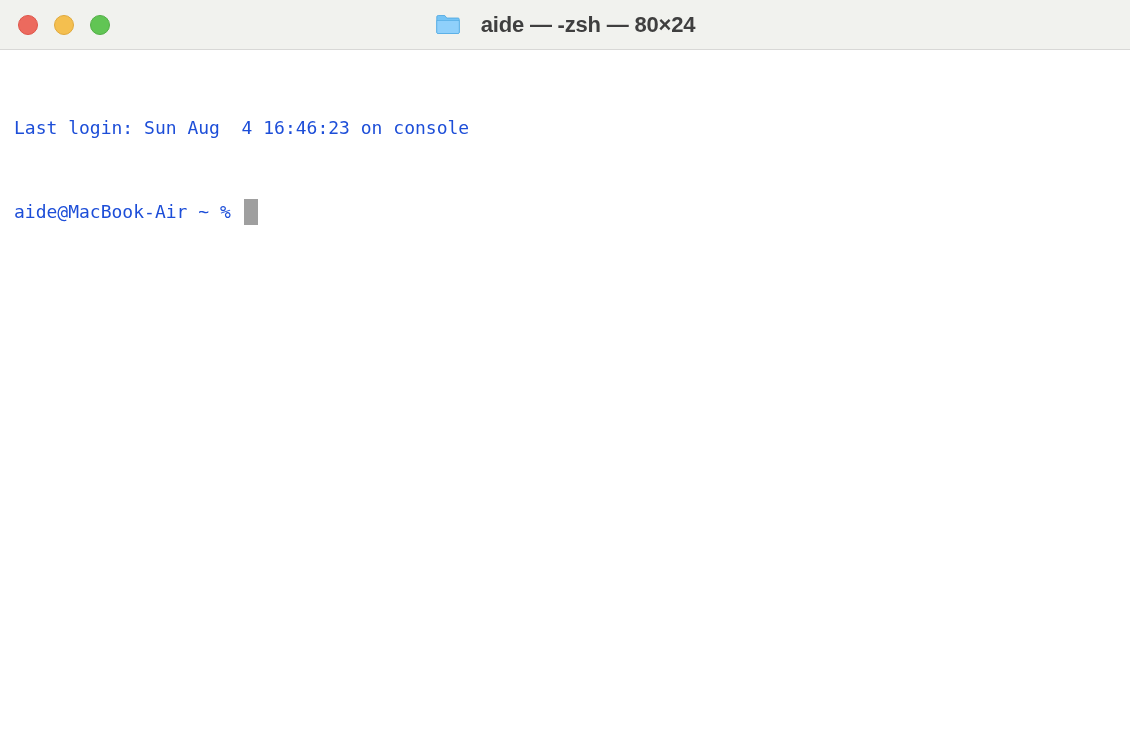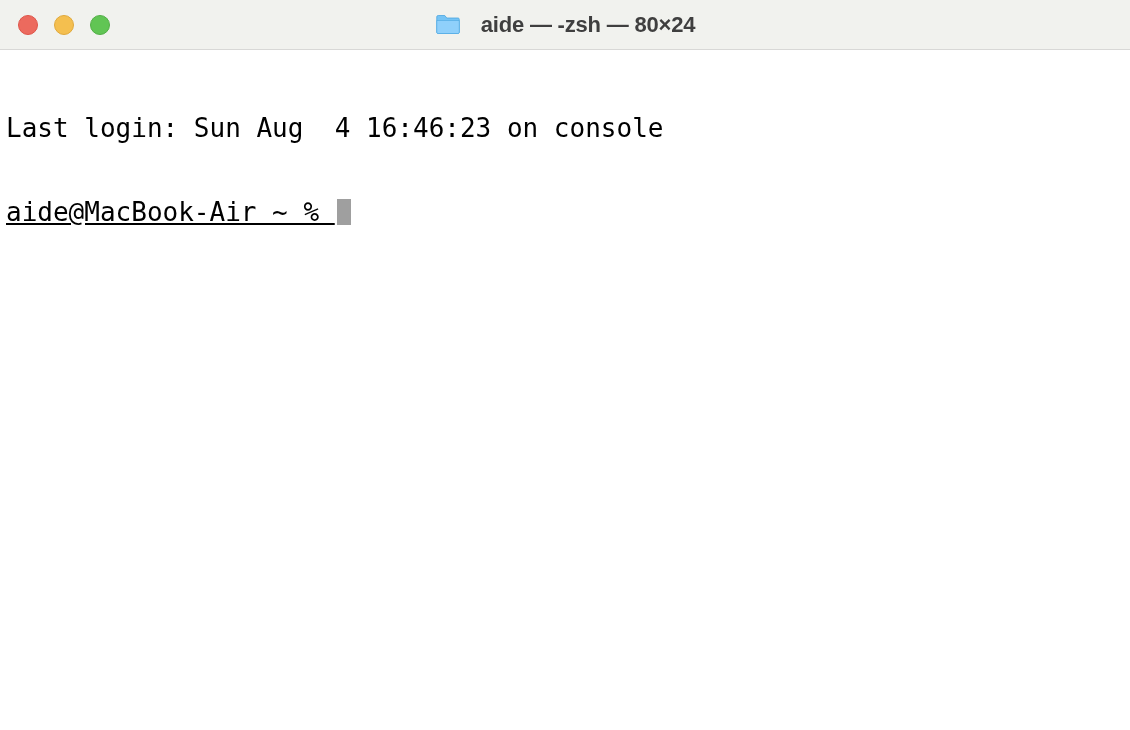--- a/index.html
+++ b/index.html
@@ -47,36 +47,35 @@
     .folder-icon svg {
       display: block;
     }
     .window-title {
       font-size: 22px;
       font-weight: 700;
       color: #3f3f3f;
       letter-spacing: -0.2px;
     }
     .terminal-body {
-      padding: 8px 6px;
+      padding: 8px 14px;
       font-family: "SF Mono", "Menlo", "Consolas", monospace;
-      font-size: 26px;
+      font-size: 18px;
       line-height: 28px;
-      color: #000000;
+      color: #1d4ed8;
       white-space: pre;
       letter-spacing: 0px;
     }
     .terminal-line {
       display: flex;
       flex-wrap: nowrap;
     }
     .prompt-line {
       display: flex;
       align-items: center;
-      text-decoration: underline;
     }
     .cursor {
       display: inline-block;
       width: 14px;
       height: 26px;
       background: #9f9f9f;
       margin-left: 2px;
       vertical-align: text-bottom;
     }
   </style>

